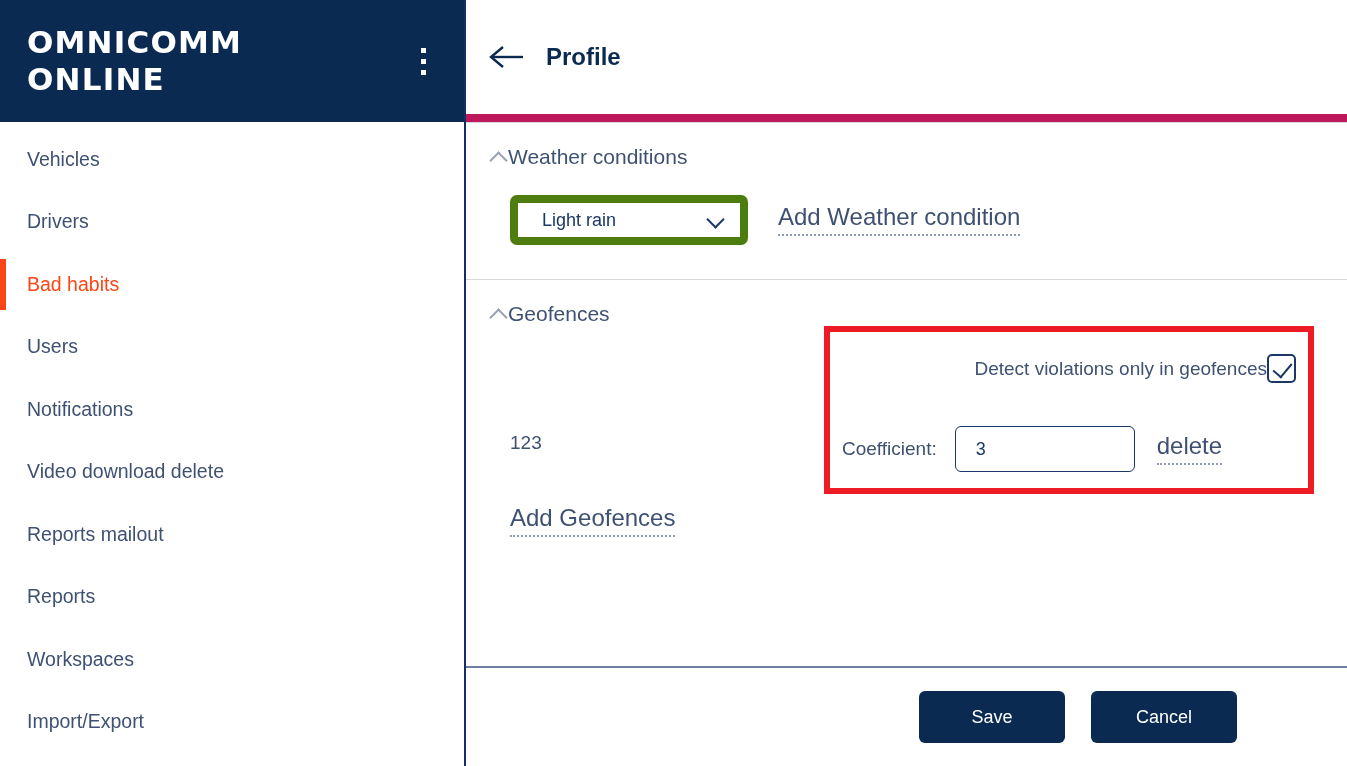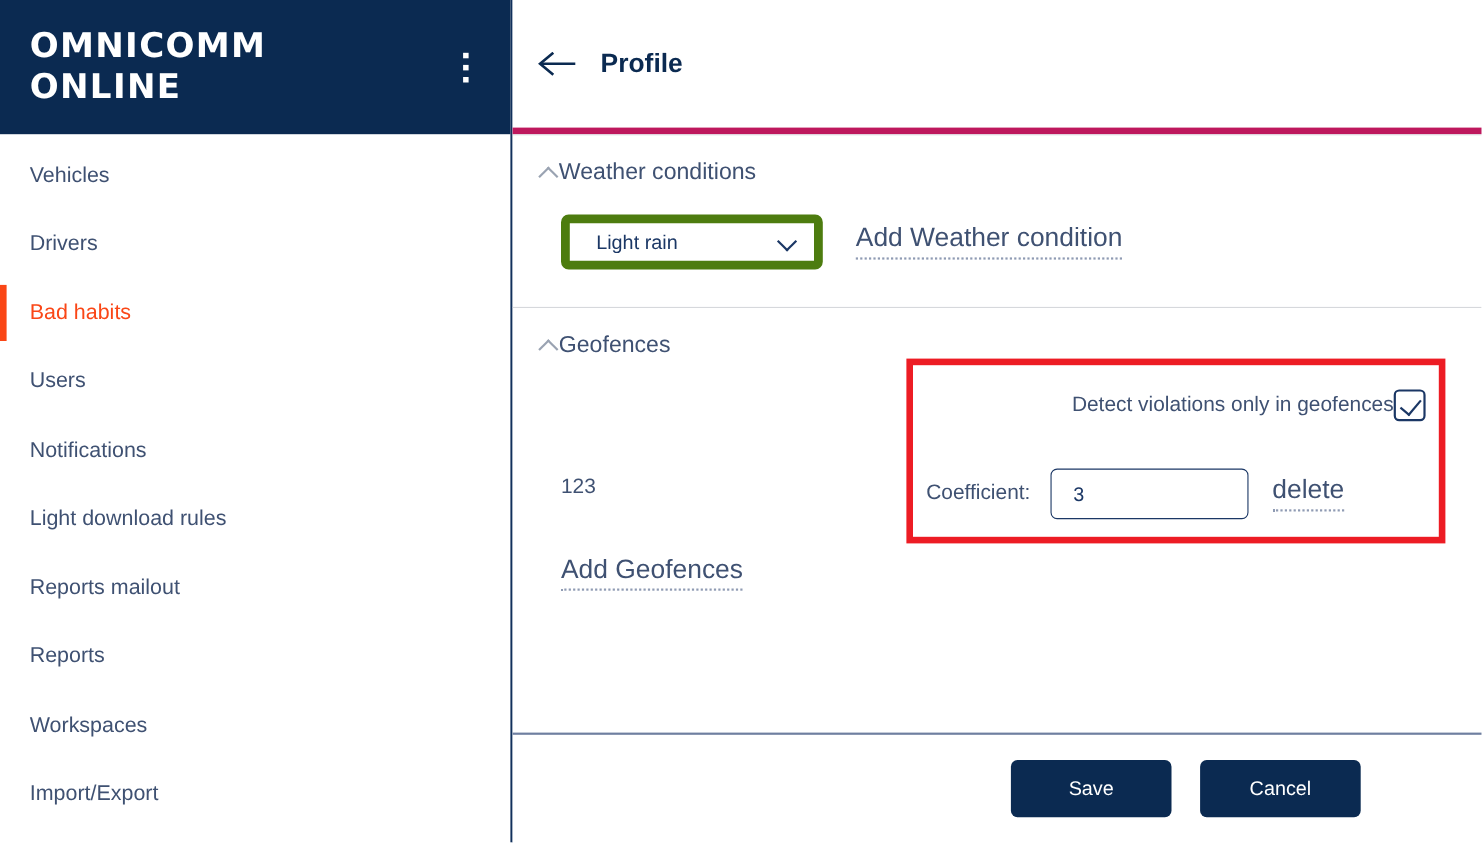--- a/index.html
+++ b/index.html
@@ -116,21 +116,21 @@
     position: relative;
     min-width: 0;
   }
 
   .page-header {
     height: 122px;
     flex: 0 0 122px;
     display: flex;
     align-items: center;
     padding-left: 18px;
-    border-bottom: 6px solid #be185d;
+    border-bottom: 8px solid #be185d;
   }
 
   .back-arrow {
     width: 46px;
     height: 40px;
     display: flex;
     align-items: center;
     justify-content: center;
     cursor: pointer;
     color: #0b2a51;
@@ -402,21 +402,21 @@
       <div class="nav-item active">
         <span class="nav-label">Bad habits</span>
       </div>
       <div class="nav-item">
         <span class="nav-label">Users</span>
       </div>
       <div class="nav-item">
         <span class="nav-label">Notifications</span>
       </div>
       <div class="nav-item">
-        <span class="nav-label">Light download rules</span>
+        <span class="nav-label">Video download delete</span>
       </div>
       <div class="nav-item">
         <span class="nav-label">Reports mailout</span>
       </div>
       <div class="nav-item">
         <span class="nav-label">Reports</span>
       </div>
       <div class="nav-item">
         <span class="nav-label">Workspaces</span>
       </div>

